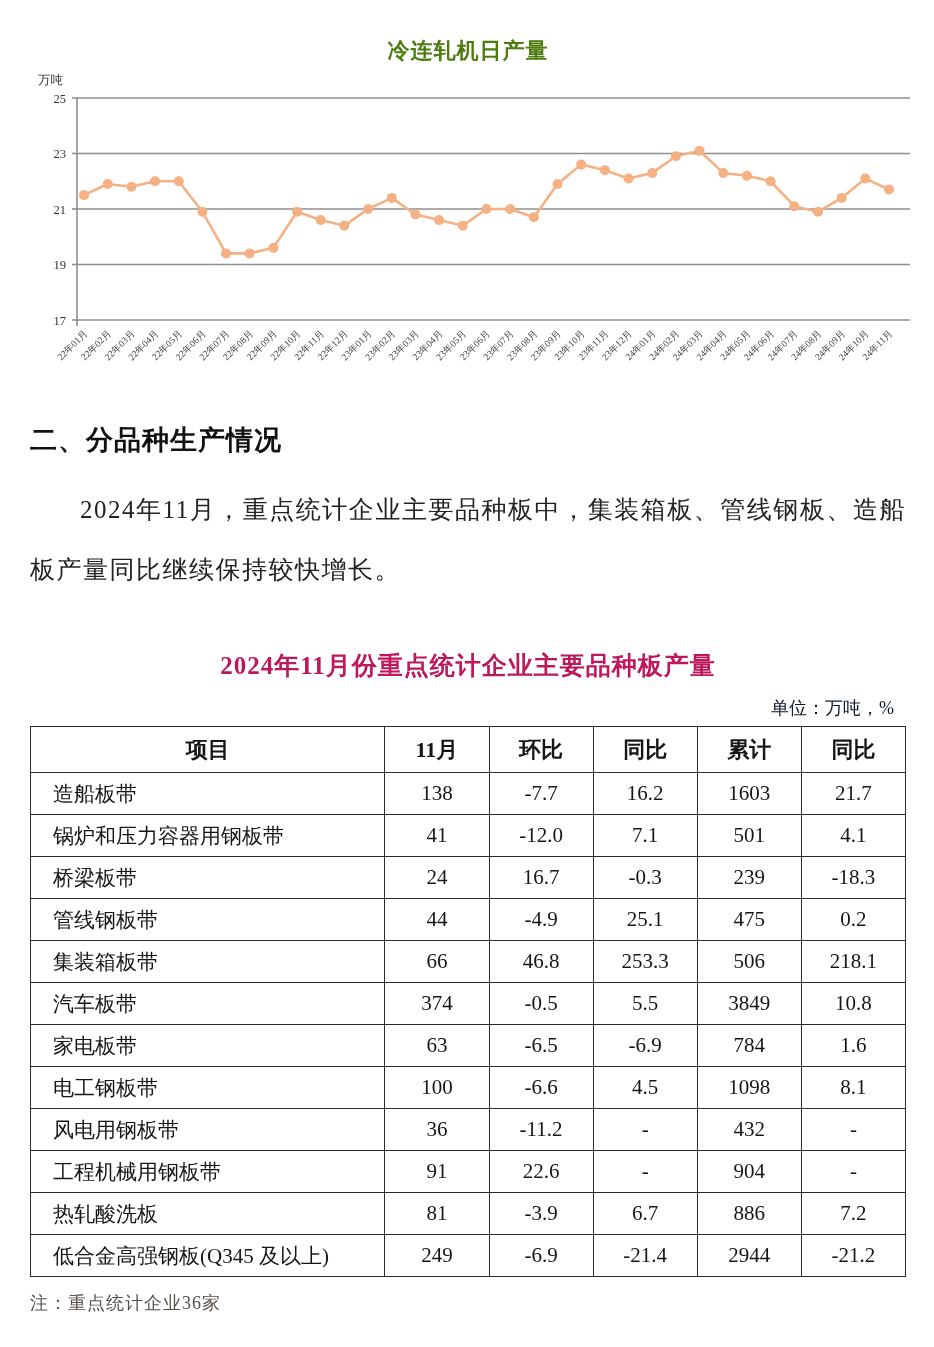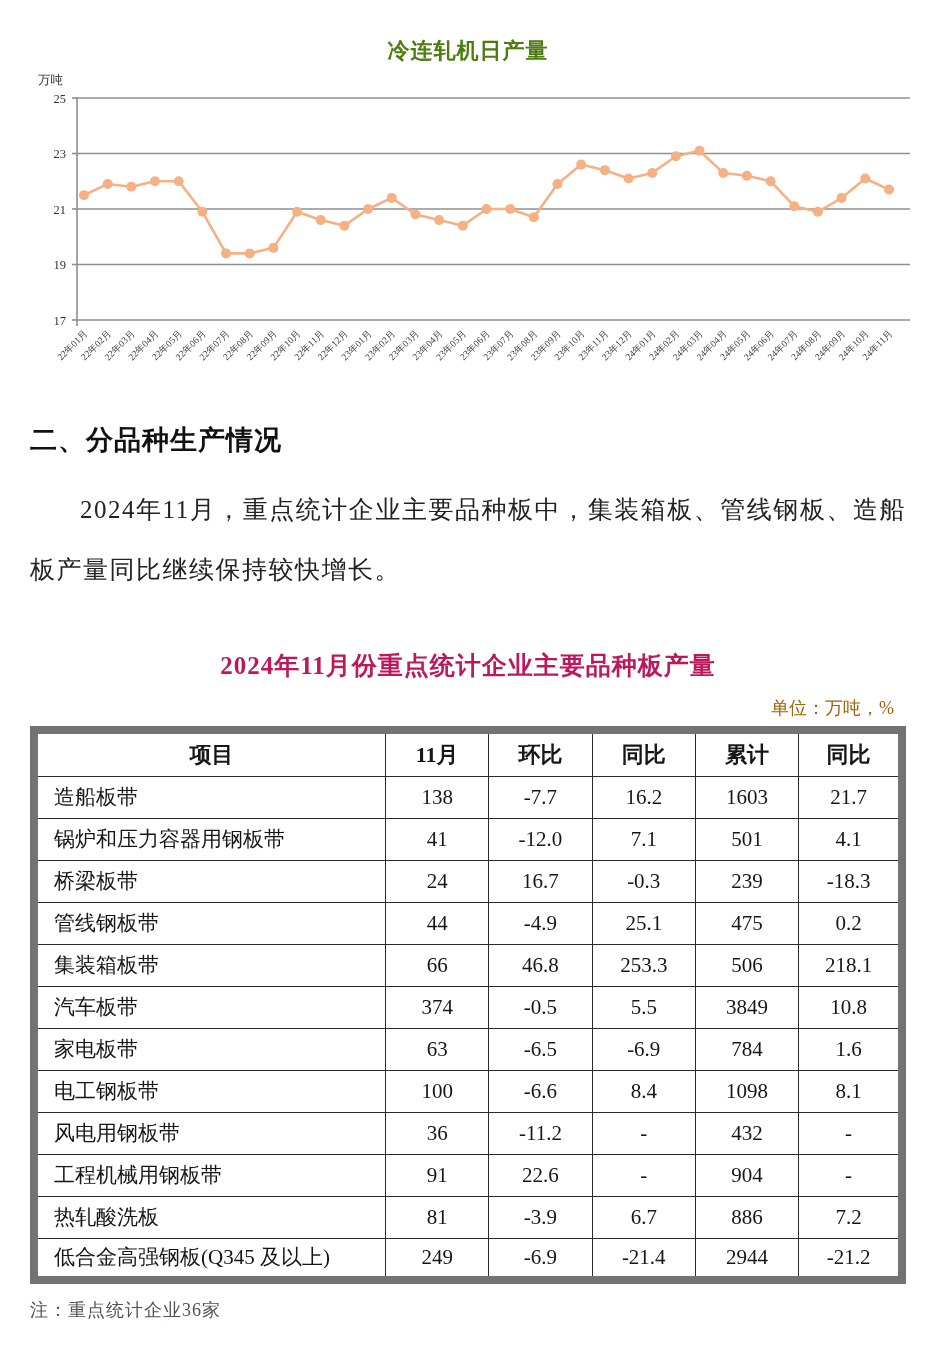--- a/index.html
+++ b/index.html
@@ -50,38 +50,38 @@
     font-size: 25px;
     font-weight: bold;
     letter-spacing: 1px;
     color: #be185d;
   }
   .unit-note {
     margin-top: 14px;
     text-align: right;
     padding-right: 12px;
     font-size: 18px;
-    color: #a16207;
+    color: #0f172a;
   }
   table.data-table {
     margin-top: 6px;
     width: 100%;
     border-collapse: collapse;
-    border: 8px solid #737373;
+    border: 1px solid #737373;
     font-size: 21px;
     color: #161616;
   }
   table.data-table th, table.data-table td {
     border: 1px solid #2b2b2b;
     text-align: center;
     vertical-align: middle;
   }
   table.data-table th { height: 46px; font-weight: bold; font-size: 22px; }
   table.data-table td { height: 42px; }
-  table.data-table td.item-cell { text-align: left; padding-left: 16px; }
+  table.data-table td.item-cell { text-align: left; padding-left: 22px; }
   col.c-item  { width: 40.5%; }
   col.c-num   { width: 11.9%; }
   .footnote {
     margin-top: 14px;
     font-size: 18px;
     color: #56504a;
     letter-spacing: 1px;
   }
 </style>
 </head>
@@ -267,21 +267,21 @@
           <td>63</td>
           <td>-6.5</td>
           <td>-6.9</td>
           <td>784</td>
           <td>1.6</td>
         </tr>
         <tr>
           <td class="item-cell">电工钢板带</td>
           <td>100</td>
           <td>-6.6</td>
-          <td>8.4</td>
+          <td>4.5</td>
           <td>1098</td>
           <td>8.1</td>
         </tr>
         <tr>
           <td class="item-cell">风电用钢板带</td>
           <td>36</td>
           <td>-11.2</td>
           <td>-</td>
           <td>432</td>
           <td>-</td>

